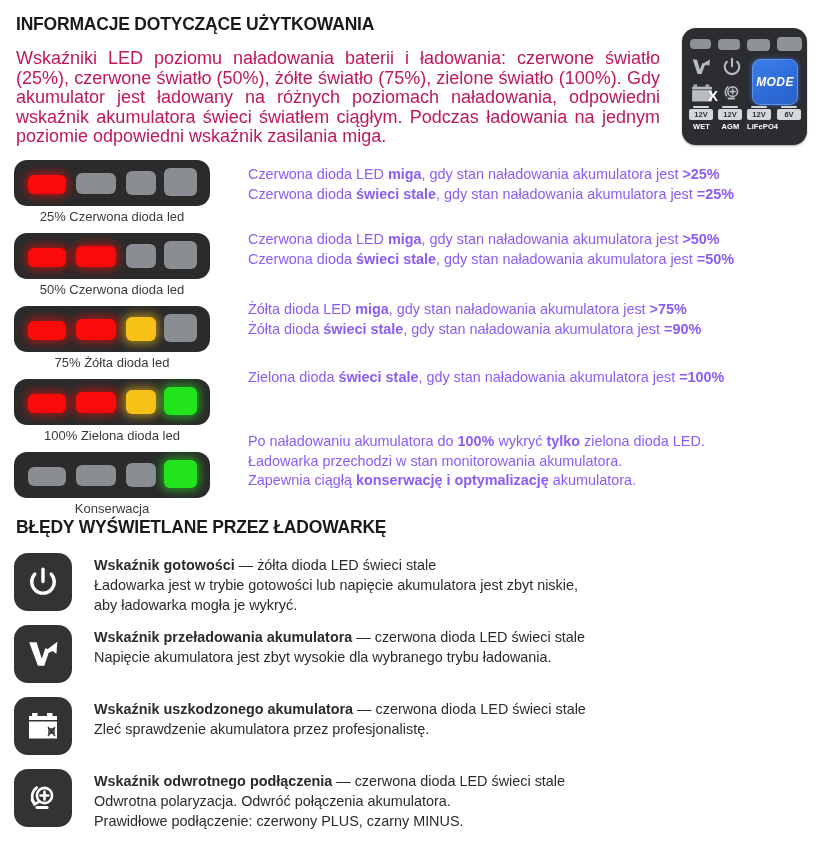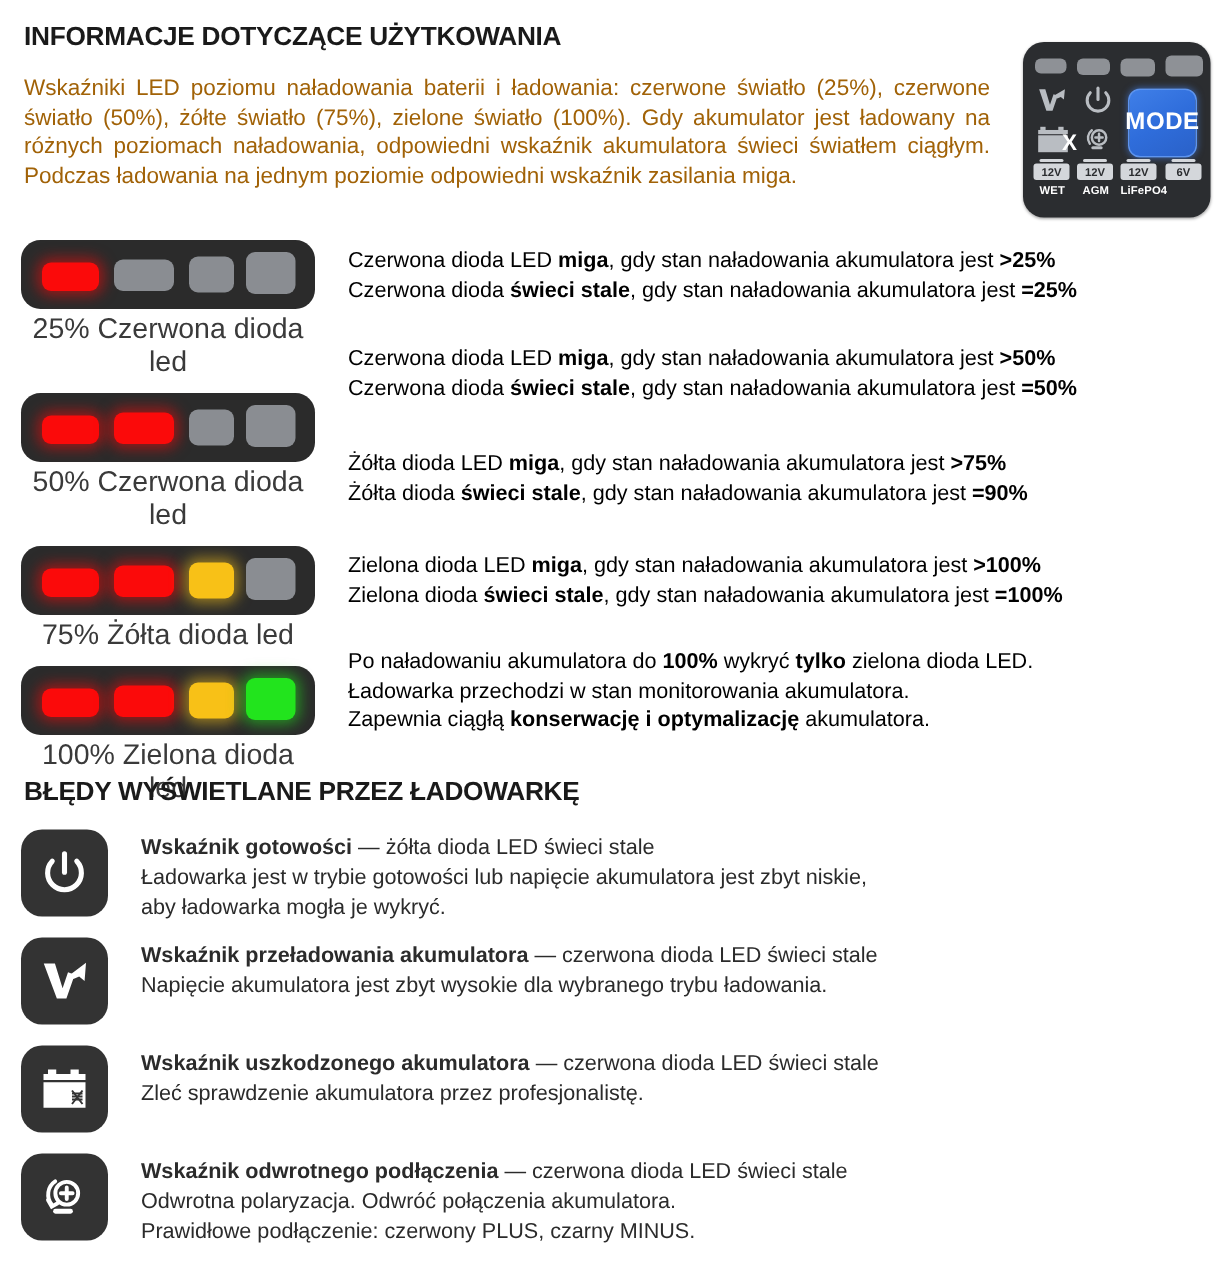--- a/index.html
+++ b/index.html
@@ -11,22 +11,22 @@
   .page{position:relative;width:650px;height:851px;}
 
   h1.section-title{
     font-size:17.5px;font-weight:bold;letter-spacing:-0.2px;
     margin:0;color:#1a1a1a;
   }
 
   
   .intro-wrap{position:absolute;left:16px;top:14px;width:660px;}
   .intro-para{
-    margin:14px 0 0 0;font-size:15px;line-height:19.6px;
-    text-align:justify;color:#a16207;width:644px;
+    margin:14px 0 0 0;font-size:18px;line-height:19.6px;
+    text-align:justify;color:#be185d;width:644px;
   }
 
   
   .device{
     position:absolute;left:682px;top:28px;width:125px;height:117px;
     background:#2b2d30;border-radius:14px;
     box-shadow:0 1px 2px rgba(0,0,0,.35);
   }
   .dev-leds{position:absolute;left:8px;top:9px;width:110px;height:16px;}
   .dev-led{position:absolute;background:#8e9196;border-radius:4px;top:2px;}
@@ -48,22 +48,23 @@
   }
 
   .mode-btn{
     position:absolute;right:9px;top:31px;width:44px;height:44px;
     background:linear-gradient(150deg,#3f7fe8 0%,#2f6ddb 50%,#2a61c8 100%);
     border-radius:8px;border:1px solid #5d94ef;
     box-shadow:0 0 5px rgba(70,130,235,.65);
     display:flex;align-items:center;justify-content:center;
   }
   .mode-btn span{
-    color:#fff;font-size:16px;font-weight:bold;letter-spacing:.4px;
+    color:#fff;font-size:12px;font-weight:bold;letter-spacing:.4px;
     font-family:"Liberation Sans",sans-serif;
+    font-style:italic;
   }
 
   .dev-modes{position:absolute;left:7px;bottom:5px;width:112px;height:31px;}
   .dev-mode{position:absolute;width:25px;text-align:center;}
   .dmb{
     width:24px;height:11px;background:#d4d7db;border-radius:2px;
     color:#2b2d30;font-size:7.5px;font-weight:bold;line-height:11px;
     text-align:center;position:relative;
   }
   .dmb::before{
@@ -82,26 +83,26 @@
   }
   .seg{position:absolute;border-radius:6px;background:#8a8d92;}
   .seg.s1{left:14px;top:15px;width:38px;height:19px;}
   .seg.s2{left:62px;top:13px;width:40px;height:21px;}
   .seg.s3{left:112px;top:11px;width:30px;height:24px;}
   .seg.s4{left:150px;top:8px;width:33px;height:28px;}
   .seg.red{background:#fb0a0a;box-shadow:0 0 9px 3px rgba(251,10,10,.55);}
   .seg.yellow{background:#f8c117;box-shadow:0 0 9px 3px rgba(248,193,23,.55);}
   .seg.green{background:#22e41d;box-shadow:0 0 9px 3px rgba(34,228,29,.55);}
   .led-cap{
-    text-align:center;font-size:19px;color:#3a3a3a;margin-top:3px;
+    text-align:center;font-size:13px;color:#3a3a3a;margin-top:3px;
     width:196px;
   }
 
   
-  .desc{position:absolute;left:232px;font-size:14.4px;line-height:19.5px;color:#000000;}
+  .desc{position:absolute;left:248px;font-size:14.4px;line-height:19.5px;color:#8b5cf6;}
   .desc div{white-space:nowrap;}
   .d1{top:165px;} .d2{top:230px;} .d3{top:300px;} .d4{top:368px;} .d5{top:432px;}
 
   
   .err-title{position:absolute;left:16px;top:517px;}
   .err-list{position:absolute;left:14px;top:553px;width:790px;}
   .err-row{display:flex;align-items:flex-start;margin-bottom:12px;height:60px;}
   .err-icon{
     width:58px;height:58px;background:#333333;border-radius:14px;
     flex:0 0 58px;display:flex;align-items:center;justify-content:center;
@@ -221,20 +222,29 @@
     <div class="led-block">
       <div class="led-bar">
         <div class="seg s1 red"></div>
         <div class="seg s2 red"></div>
         <div class="seg s3 yellow"></div>
         <div class="seg s4 green"></div>
       </div>
       <div class="led-cap">100% Zielona dioda led</div>
     </div>
 
+    <div class="led-block">
+      <div class="led-bar">
+        <div class="seg s1"></div>
+        <div class="seg s2"></div>
+        <div class="seg s3"></div>
+        <div class="seg s4 green"></div>
+      </div>
+      <div class="led-cap">Konserwacja</div>
+    </div>
   </div>
 
   <div class="desc d1">
     <div>
       <span>Czerwona dioda LED </span><b>miga</b><span>, gdy stan naładowania akumulatora jest </span><b>&gt;25%</b>
     </div>
     <div>
       <span>Czerwona dioda </span><b>świeci stale</b><span>, gdy stan naładowania akumulatora jest </span><b>=25%</b>
     </div>
   </div>
@@ -251,23 +261,20 @@
   <div class="desc d3">
     <div>
       <span>Żółta dioda LED </span><b>miga</b><span>, gdy stan naładowania akumulatora jest </span><b>&gt;75%</b>
     </div>
     <div>
       <span>Żółta dioda </span><b>świeci stale</b><span>, gdy stan naładowania akumulatora jest </span><b>=90%</b>
     </div>
   </div>
 
   <div class="desc d4">
-    <div>
-      <span>Zielona dioda LED </span><b>miga</b><span>, gdy stan naładowania akumulatora jest </span><b>&gt;100%</b>
-    </div>
     <div>
       <span>Zielona dioda </span><b>świeci stale</b><span>, gdy stan naładowania akumulatora jest </span><b>=100%</b>
     </div>
   </div>
 
   <div class="desc d5">
     <div>
       <span>Po naładowaniu akumulatora do </span><b>100%</b><span> wykryć </span><b>tylko</b><span> zielona dioda LED.</span>
     </div>
     <div>

